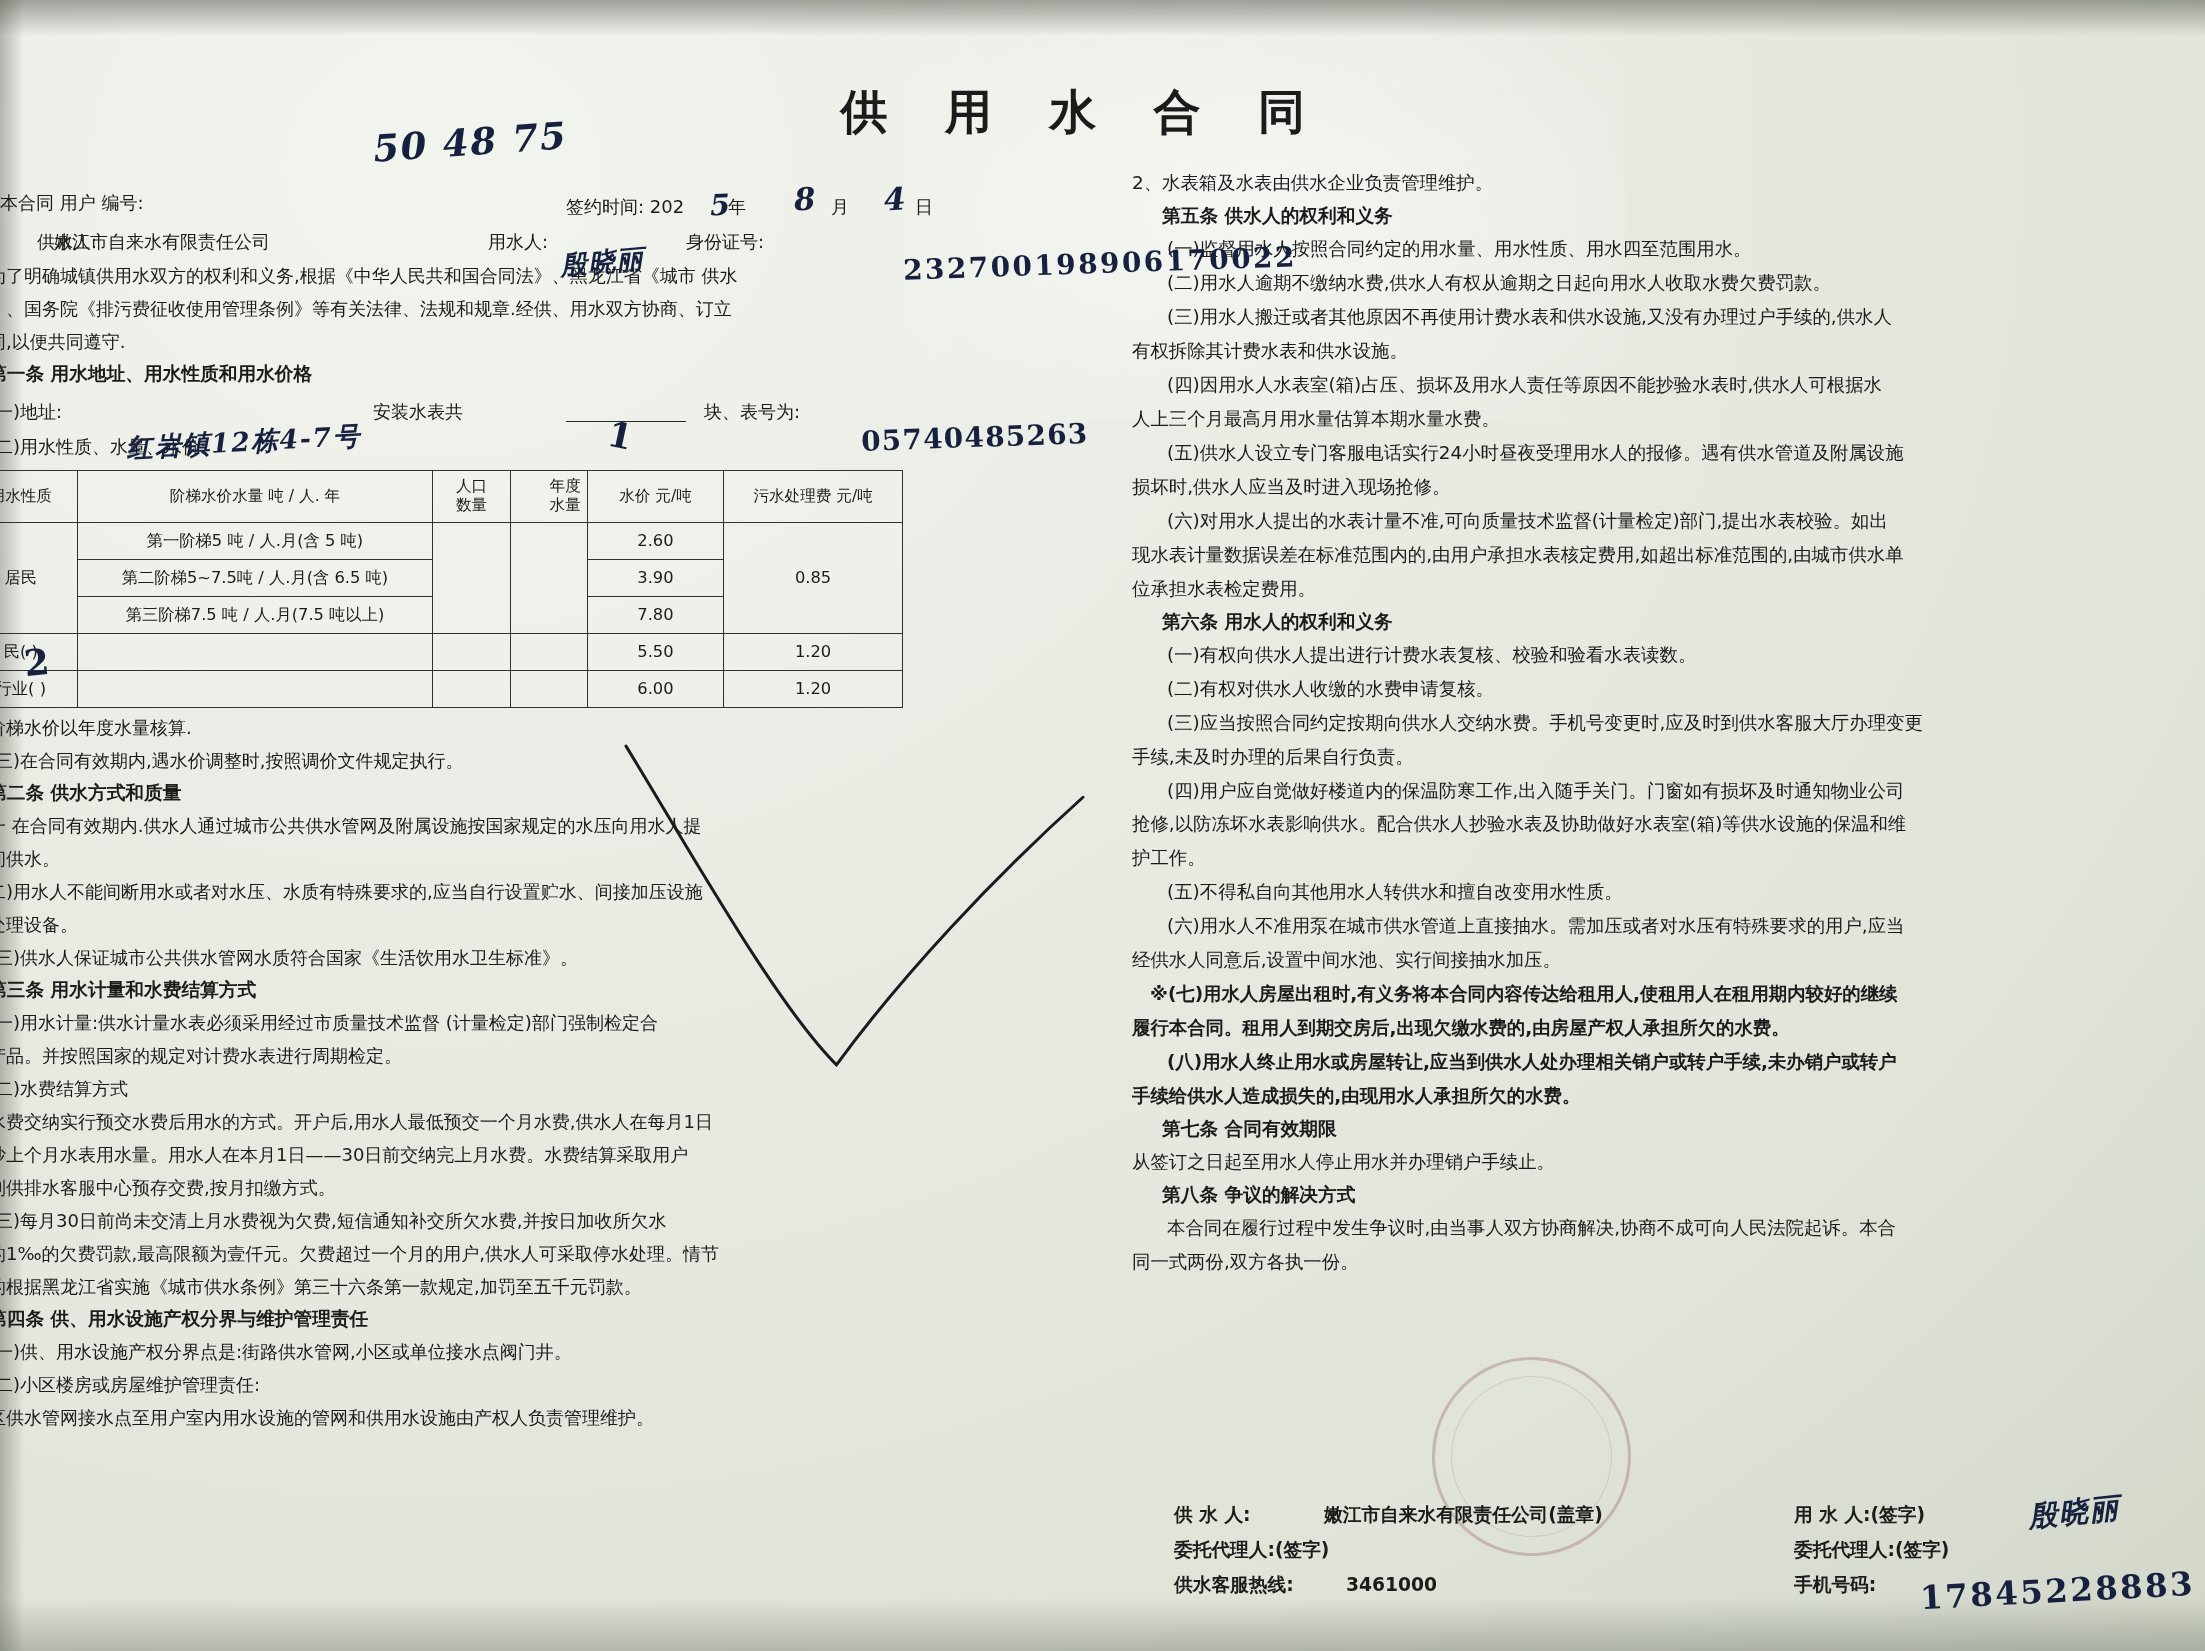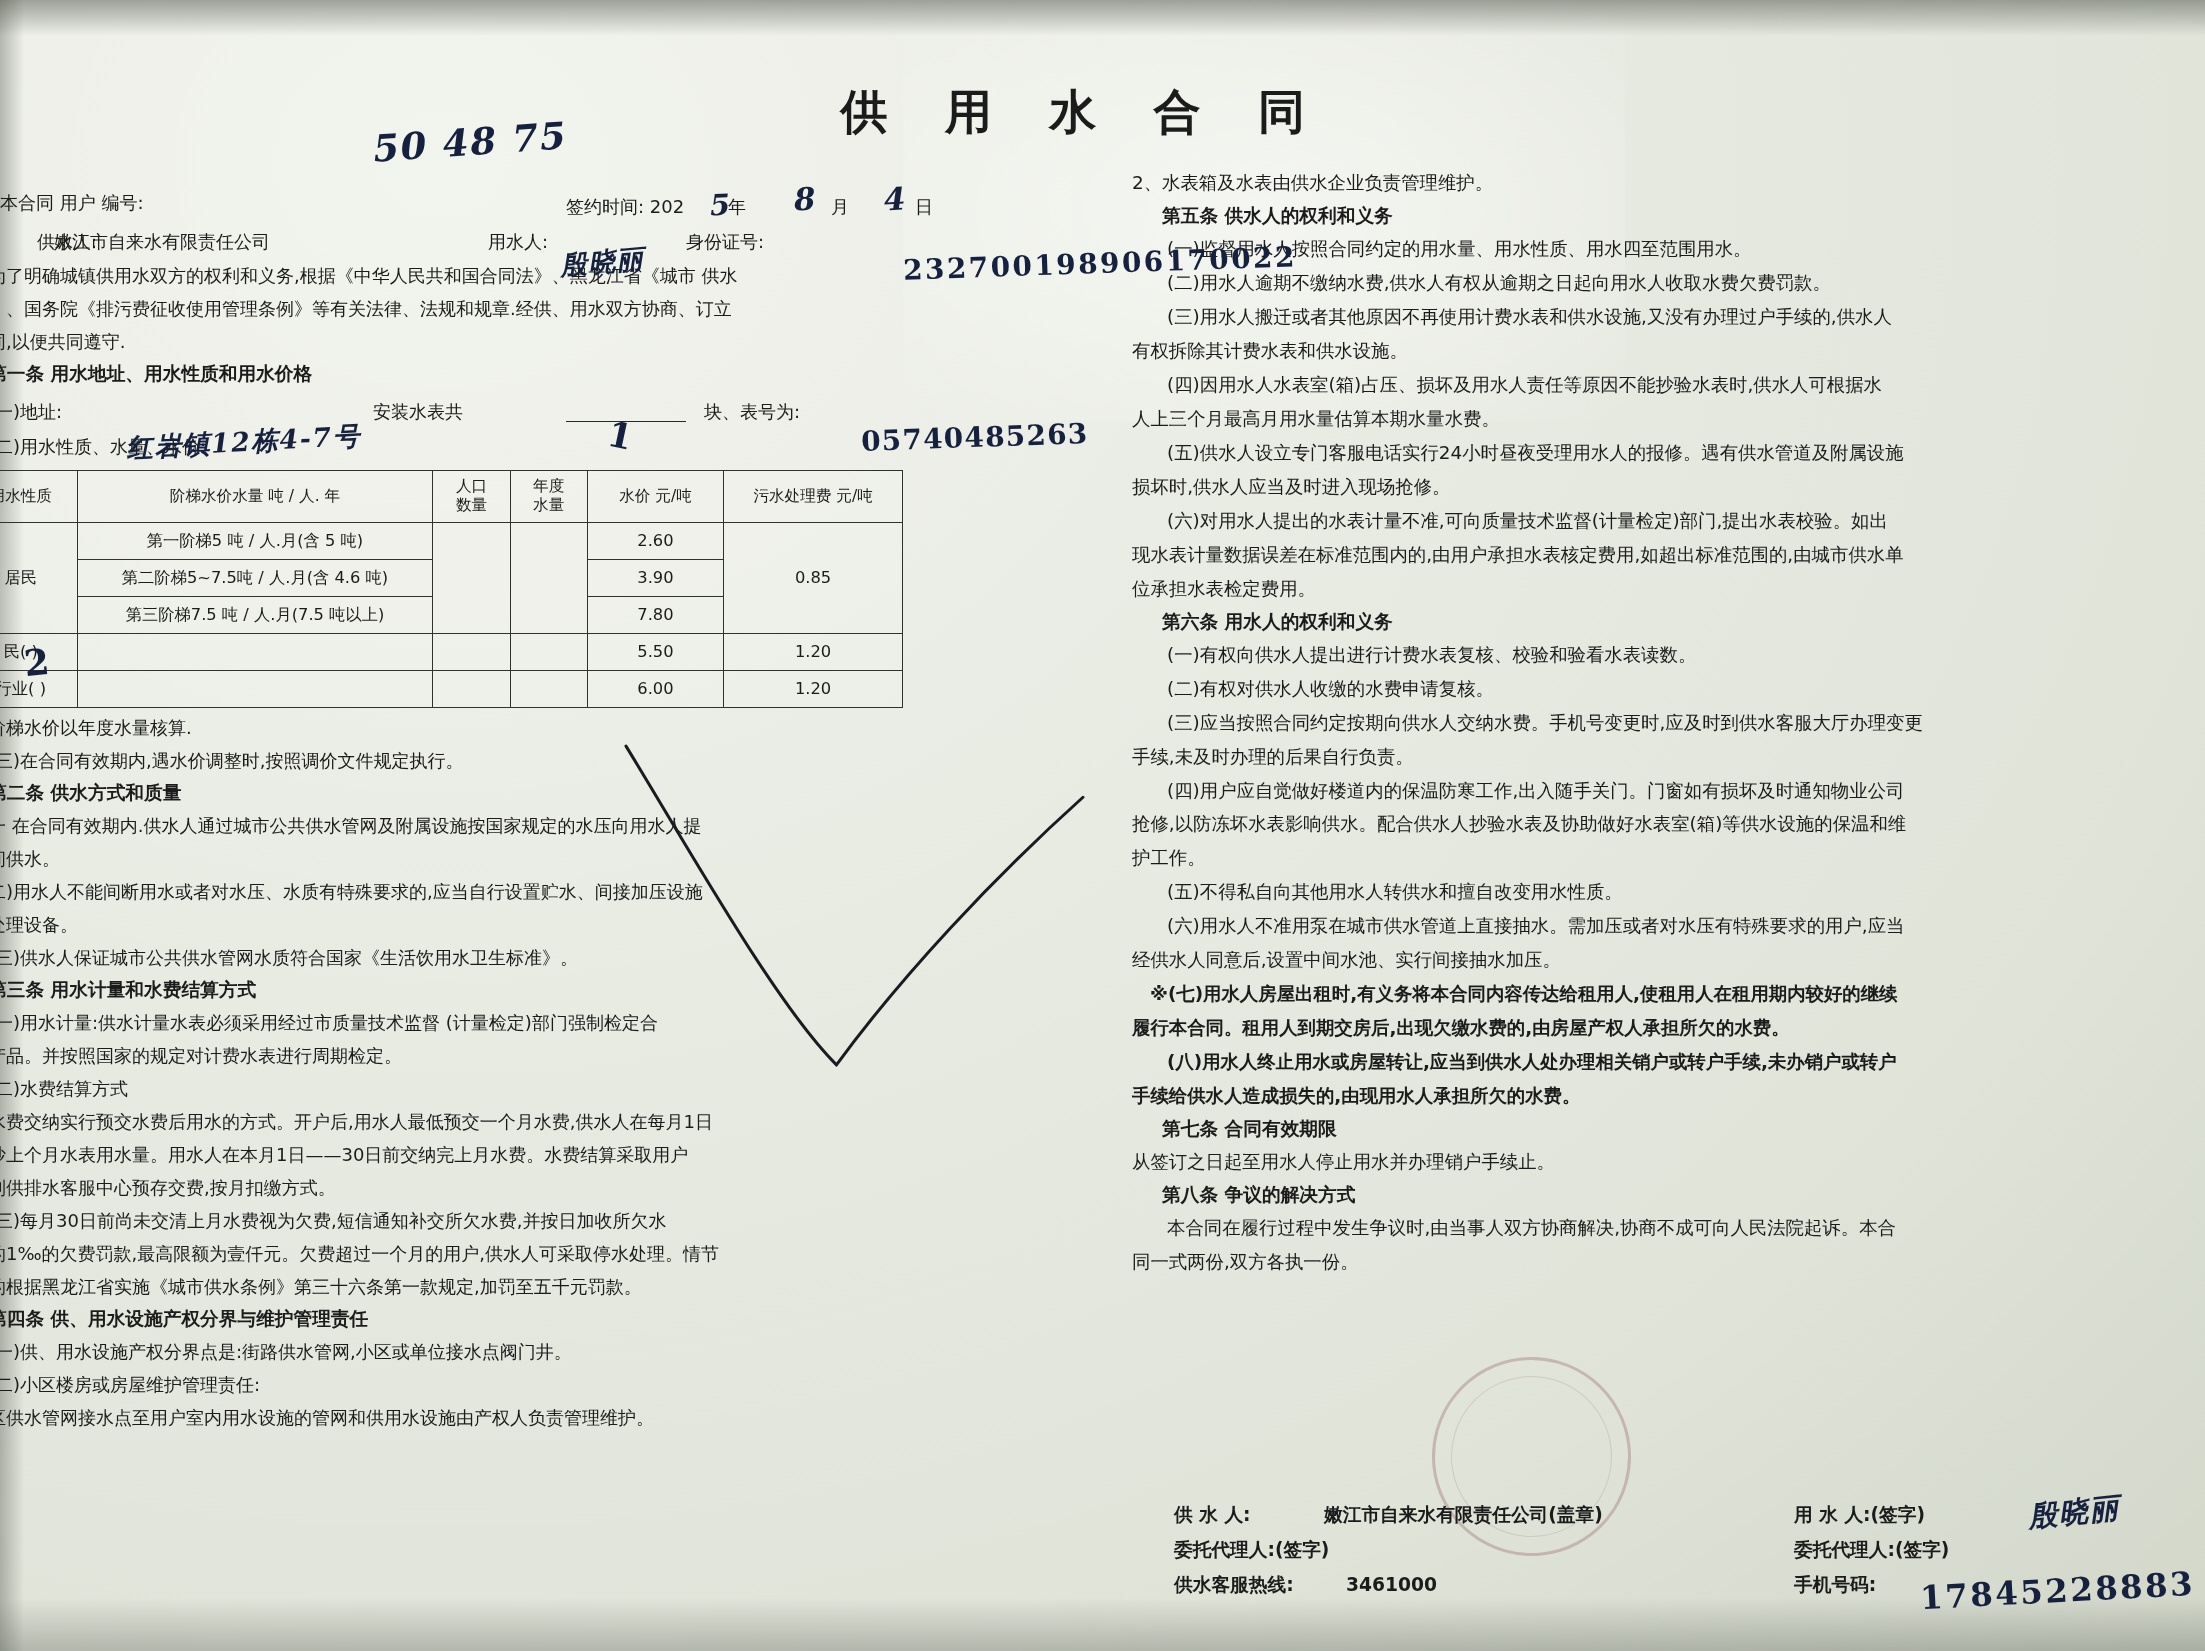--- a/index.html
+++ b/index.html
@@ -146,37 +146,37 @@
 
   <p class="ln" style="margin-bottom:9.6px;">(二)用水性质、水量、水价:</p>
 
   <table class="rates" style="margin-left:-24px;">
     <thead>
       <tr>
         <th style="width:114px;">用水性质</th>
         <th style="width:361px;">阶梯水价水量      吨 / 人. 年</th>
         <th style="width:78px; white-space:pre-line;">人口
 数量</th>
-        <th style="width:78px; white-space:pre-line;">年度
+        <th style="width:78px; white-space:pre-line;text-align:right;">年度
 水量</th>
         <th style="width:138px;">水价  元/吨</th>
         <th style="width:181px;">污水处理费  元/吨</th>
       </tr>
     </thead>
     <tbody>
       <tr style="height:37px;">
         <td rowspan="3">居民</td>
         <td class="lft">第一阶梯5   吨 / 人.月(含 5 吨)</td>
         <td rowspan="3"></td>
         <td rowspan="3"></td>
         <td>2.60</td>
         <td rowspan="3">0.85</td>
       </tr>
       <tr style="height:37px;">
-        <td class="lft">第二阶梯5~7.5吨 / 人.月(含 4.6 吨)</td>
+        <td class="lft">第二阶梯5~7.5吨 / 人.月(含 6.5 吨)</td>
         <td>3.90</td>
       </tr>
       <tr style="height:37px;">
         <td class="lft">第三阶梯7.5 吨 / 人.月(7.5 吨以上)</td>
         <td>7.80</td>
       </tr>
       <tr style="height:37px;">
         <td>民(   )</td>
         <td></td>
         <td></td>

